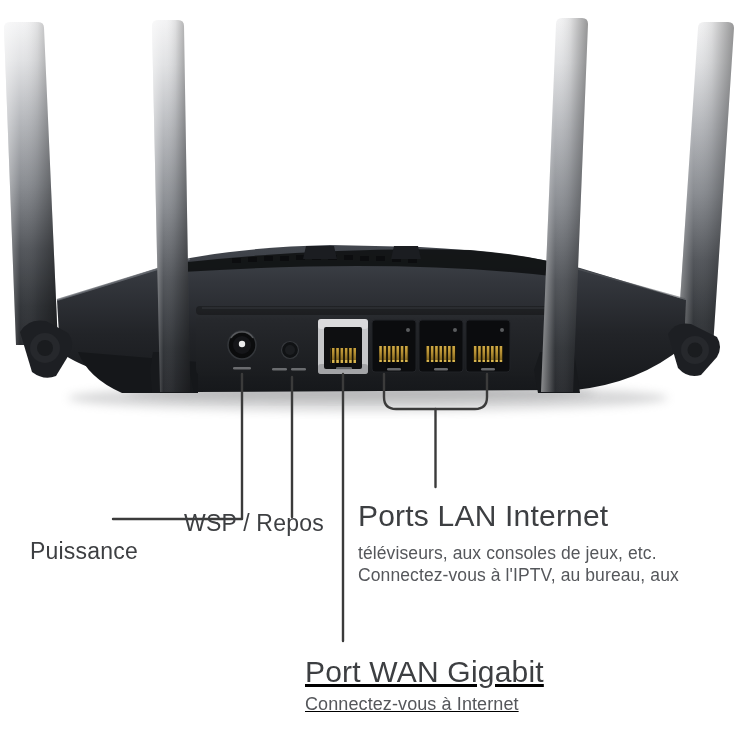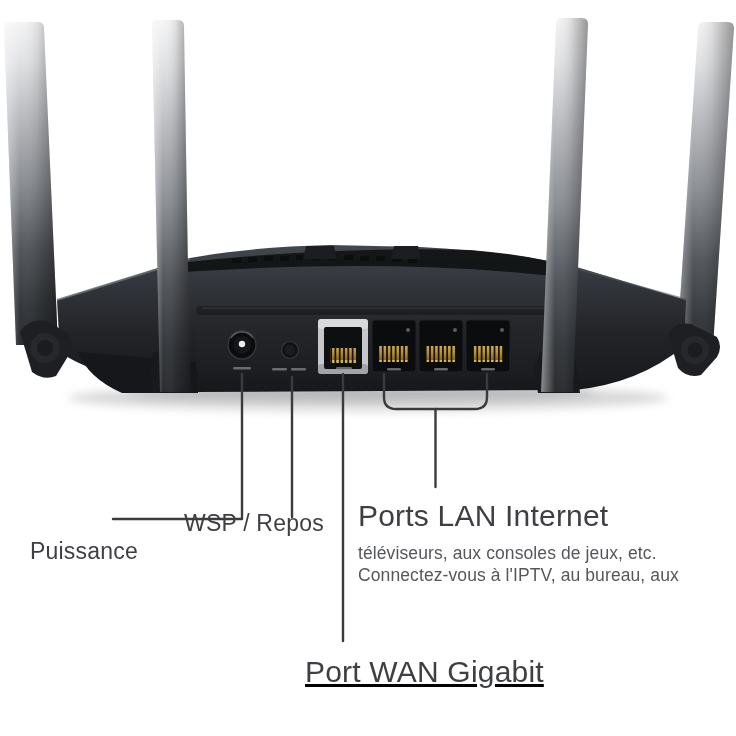--- a/index.html
+++ b/index.html
@@ -205,15 +205,16 @@
   <div class="annot-block lan-block">
     <div class="annot-title">Ports LAN Internet</div>
     <div class="annot-desc">
       <div>téléviseurs, aux consoles de jeux, etc.</div>
       <div>Connectez-vous à l'IPTV, au bureau, aux</div>
     </div>
   </div>
 
   <div class="annot-block wan-block">
     <div class="annot-title">Port WAN Gigabit</div>
+    <div class="annot-desc">Connectez-vous à Internet</div>
   </div>
 
 </div>
 
 </body></html>

